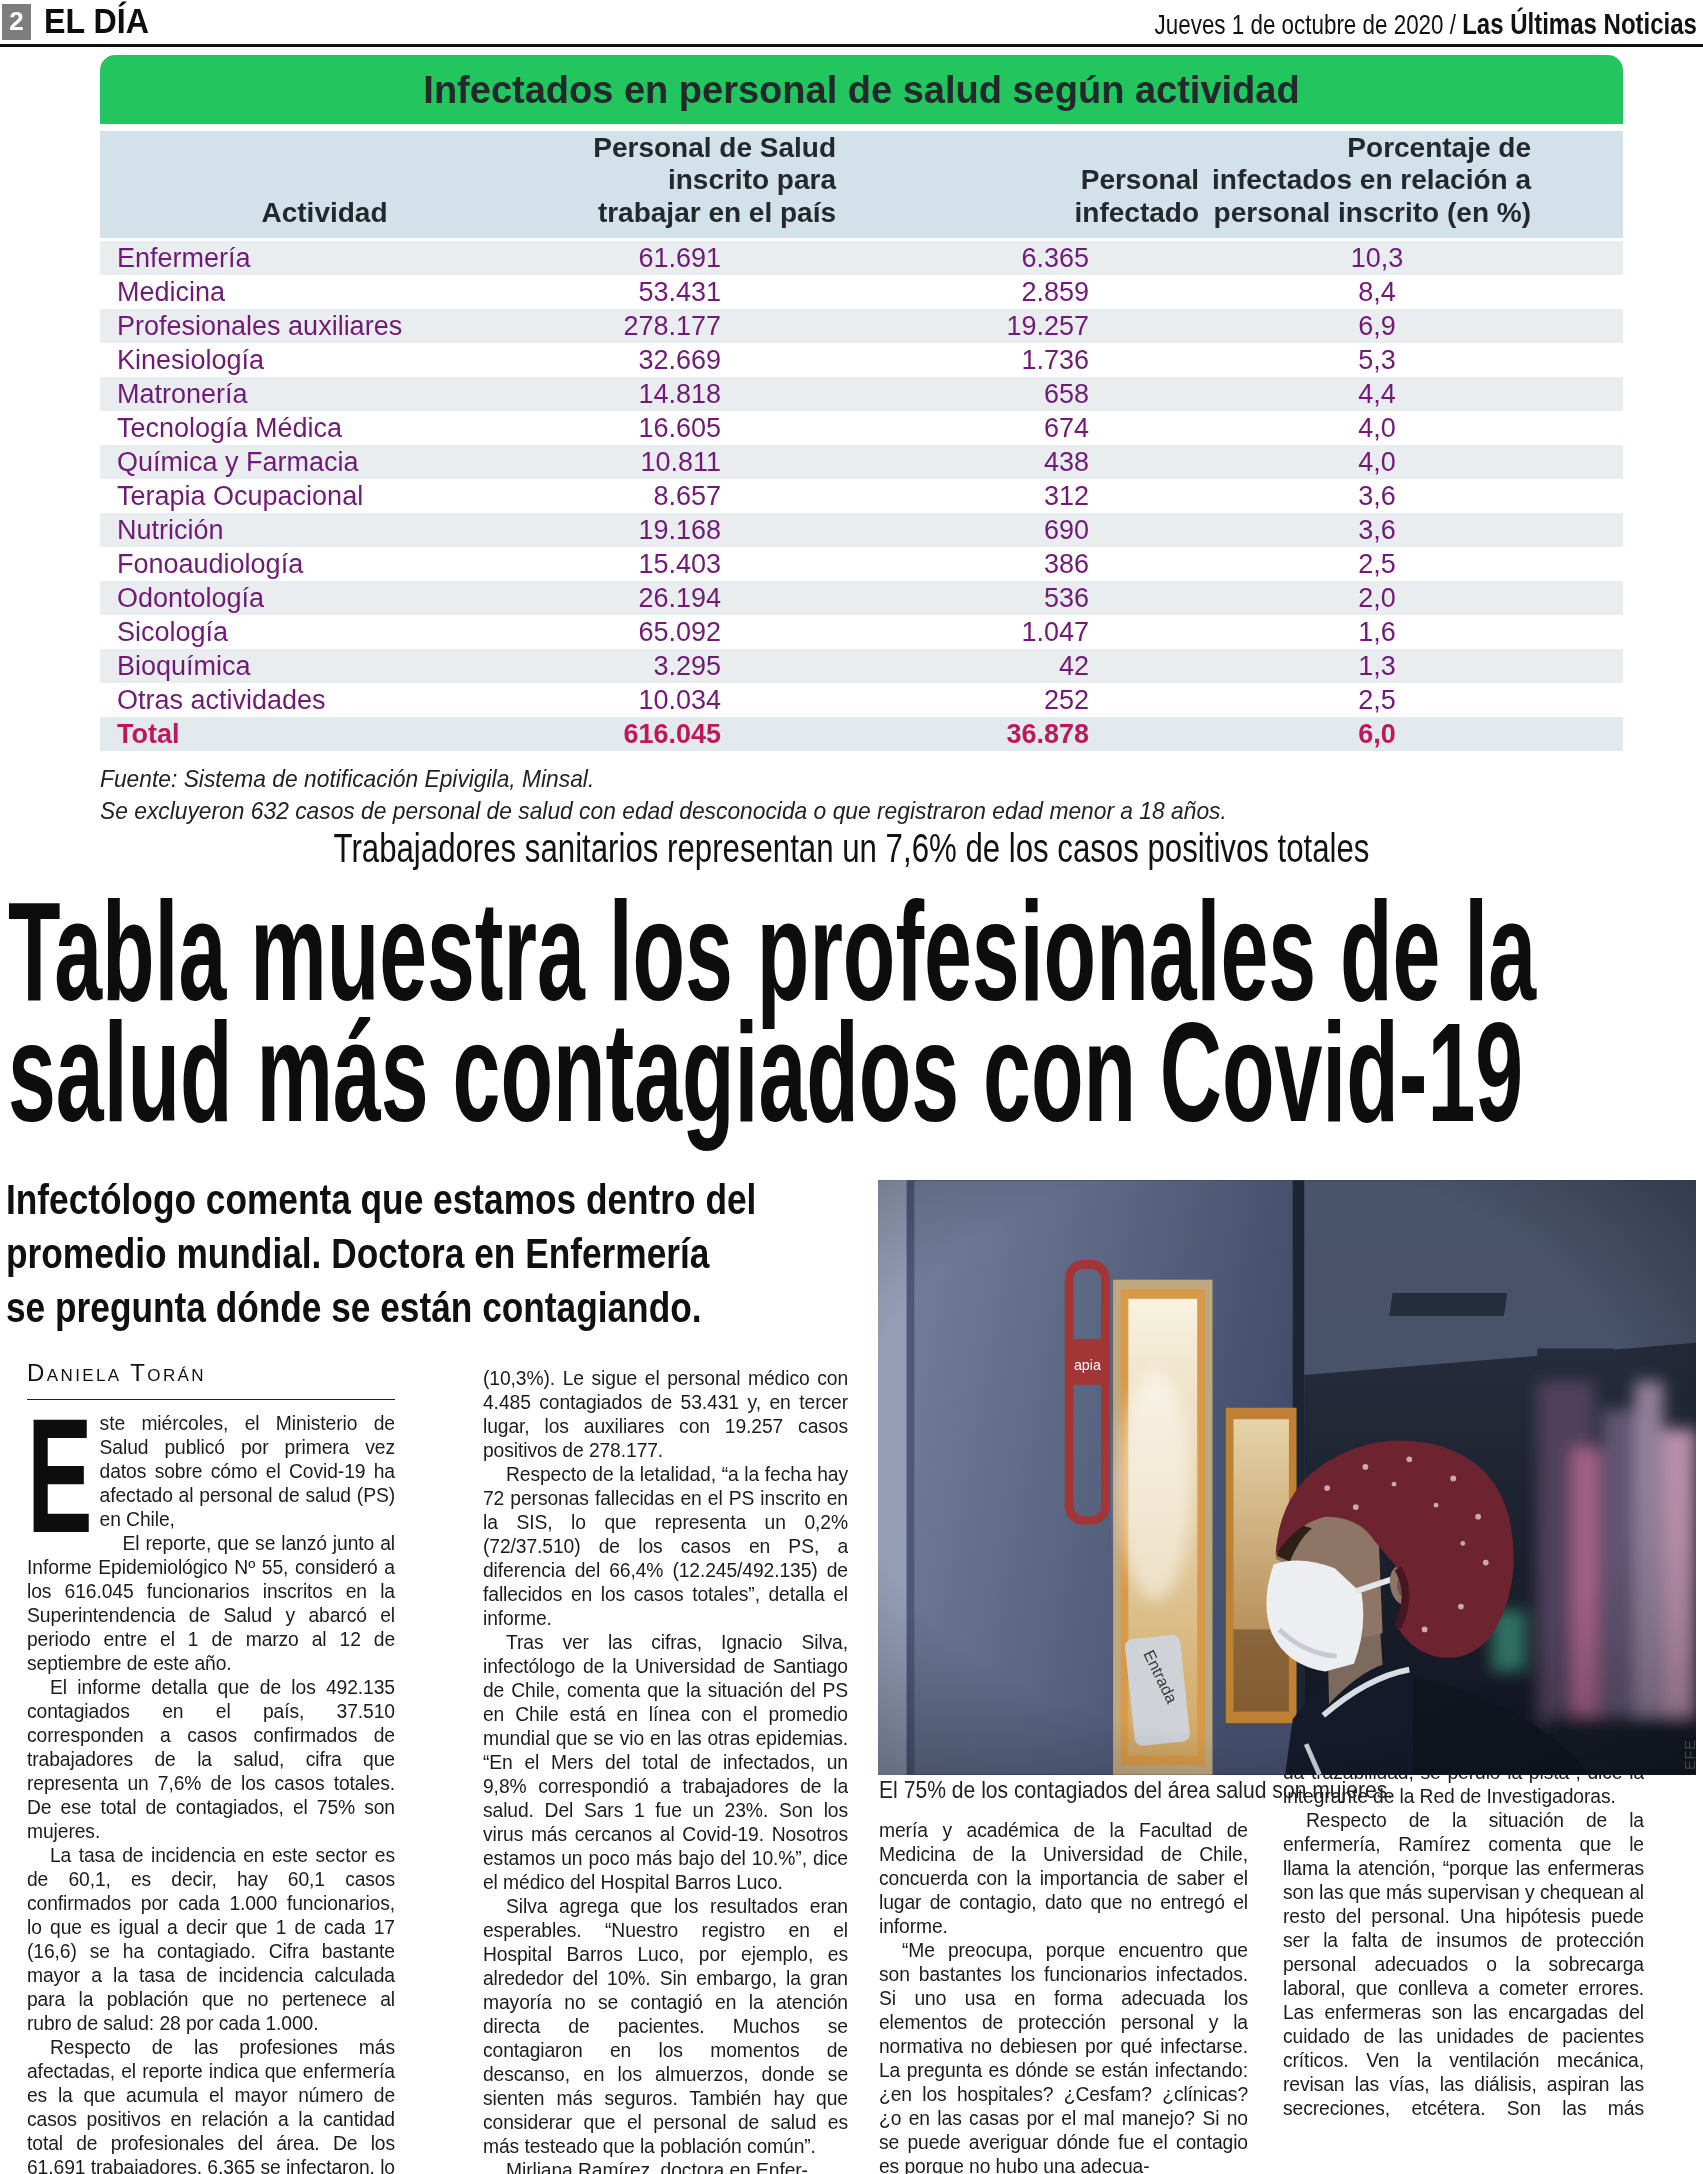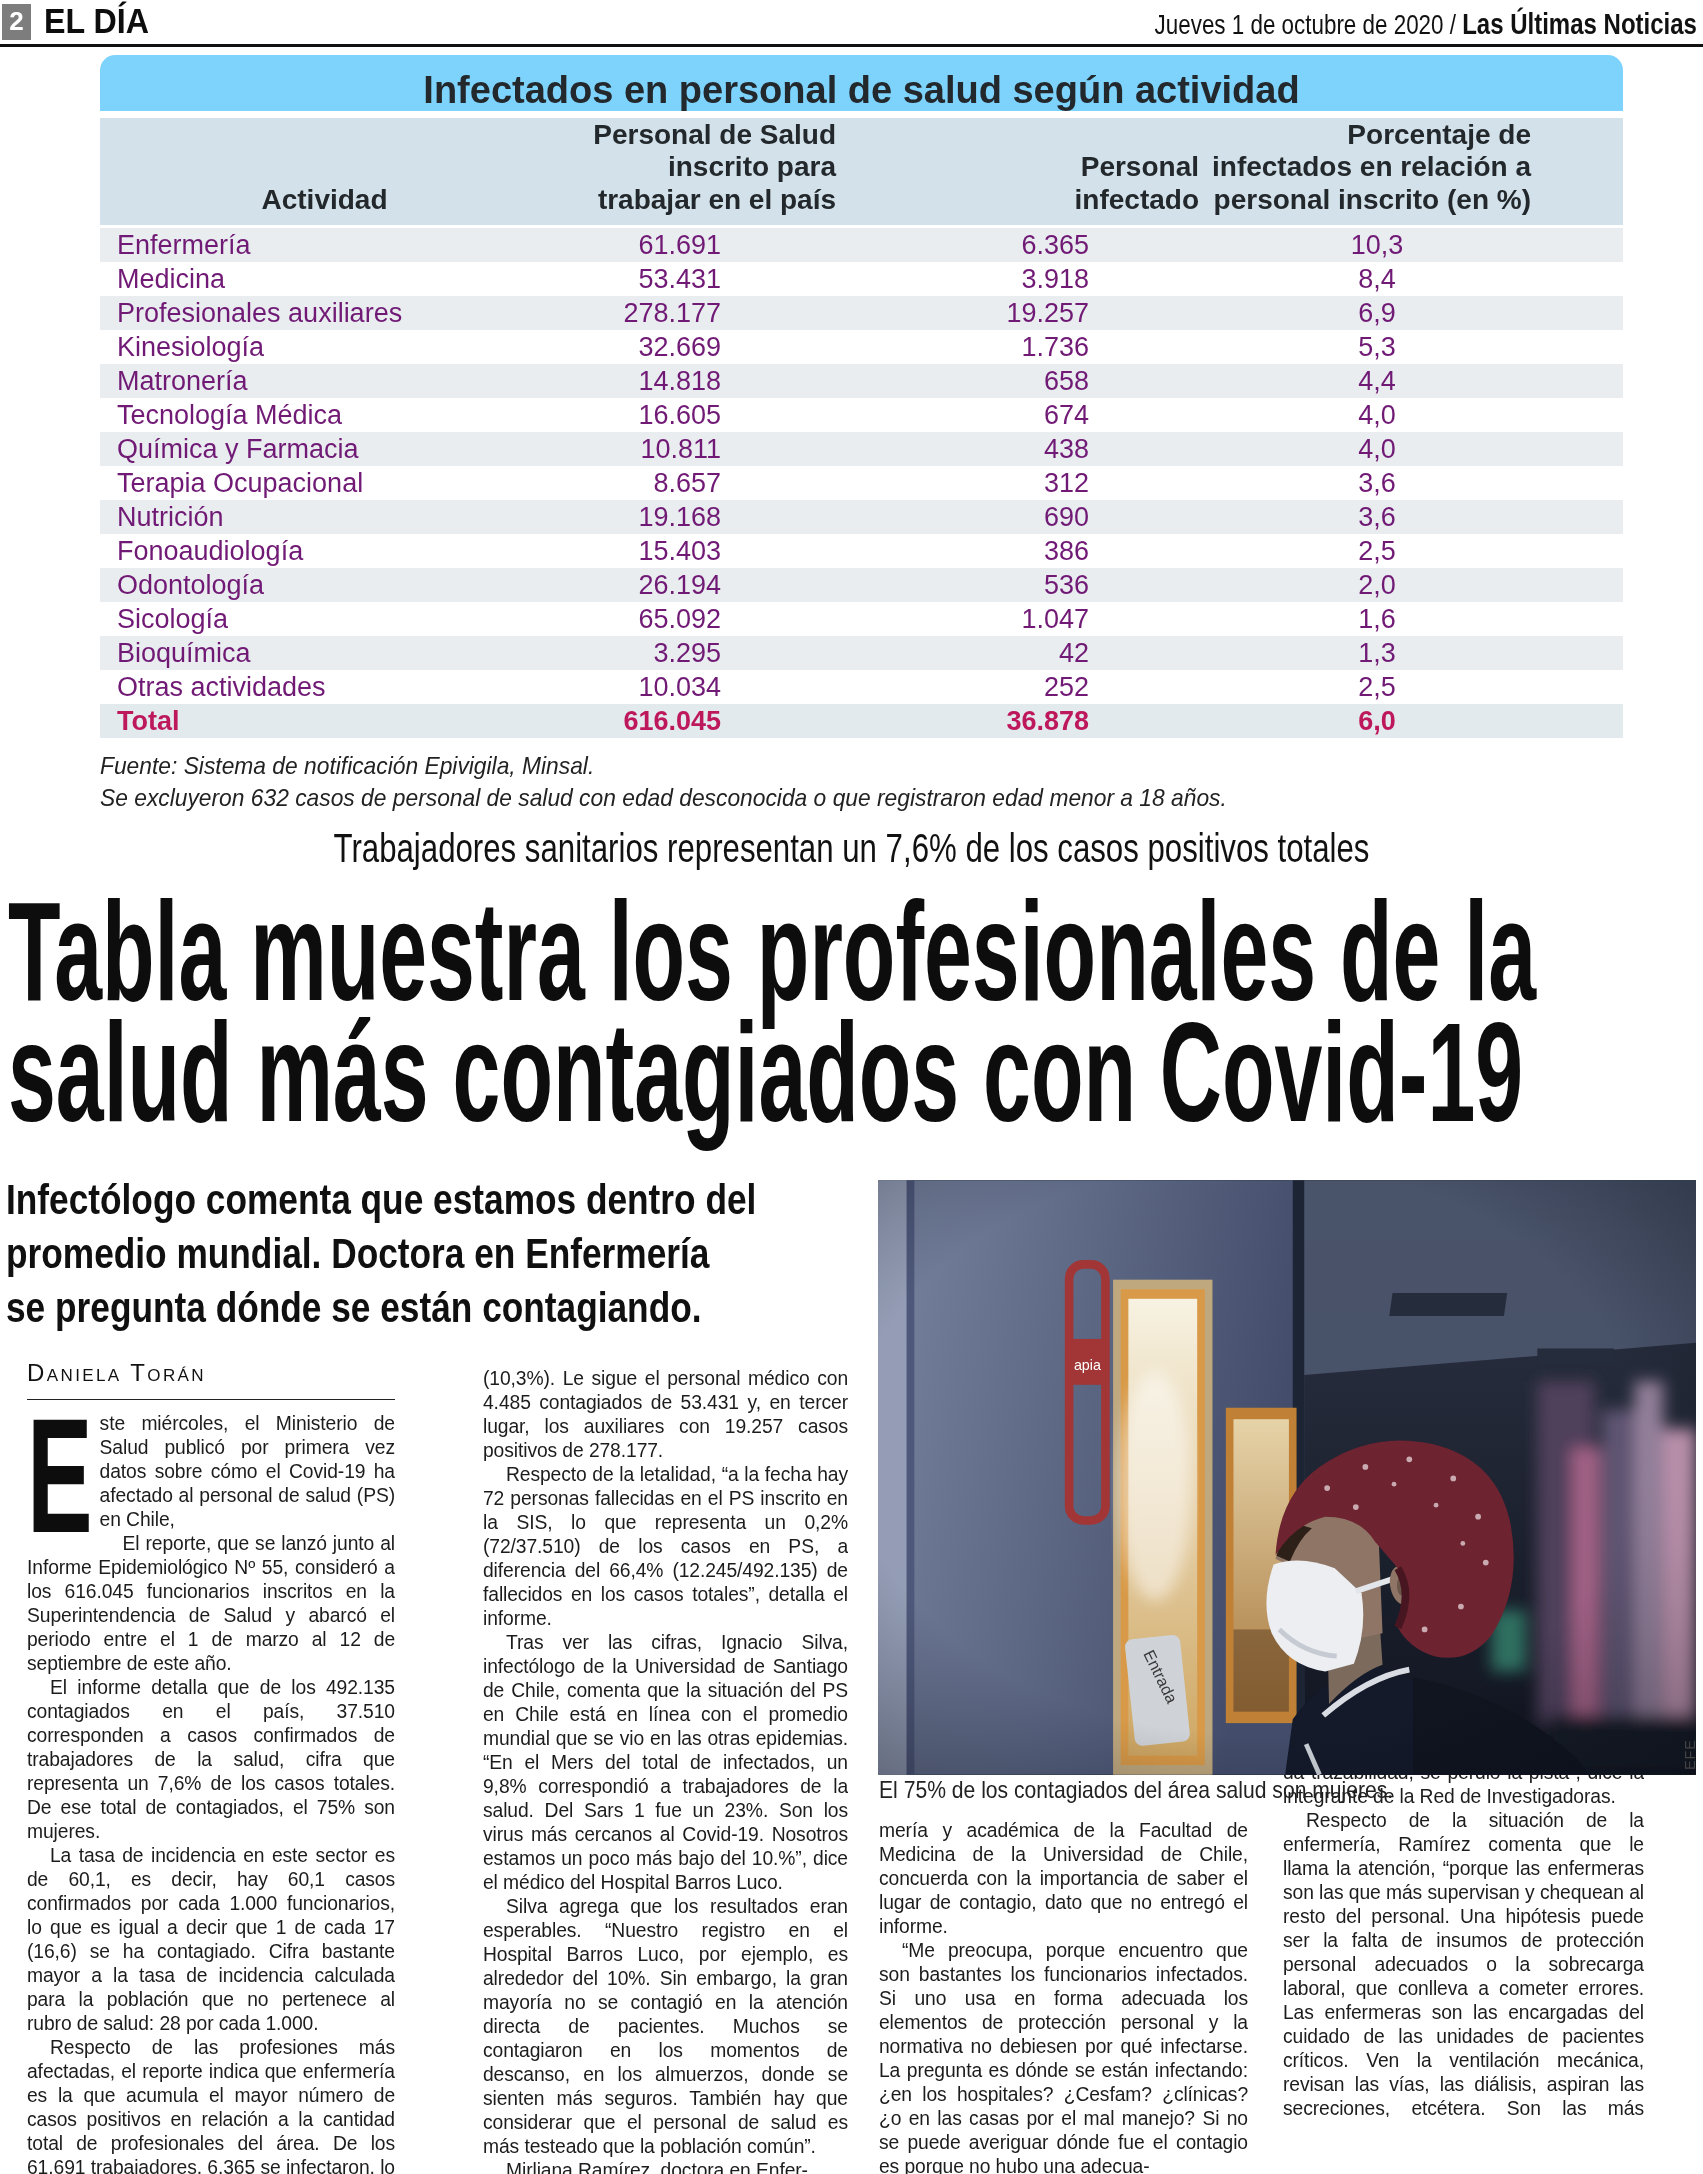--- a/index.html
+++ b/index.html
@@ -11,21 +11,21 @@
   .top{position:absolute;left:0;top:0;width:1703px;height:44px;border-bottom:3.8px solid #111;}
   .pagenum{position:absolute;left:1.9px;top:3.8px;width:29px;height:36px;background:#7d7d7d;color:#fff;
     font-weight:700;font-size:26px;display:flex;align-items:center;justify-content:center;}
   .masthead{position:absolute;left:44px;top:1px;font-size:35px;font-weight:700;letter-spacing:0;
     transform:scaleX(.92);transform-origin:left top;white-space:nowrap;color:#0d0d0d;}
   .dateline{position:absolute;right:5.7px;top:6.7px;font-size:28px;white-space:nowrap;
     transform:scaleX(.8);transform-origin:right top;color:#111;}
   .dateline .paper{font-weight:700;font-size:30px;}
   
   .tablewrap{position:absolute;left:100px;top:55px;width:1523px;}
-  .t-title{height:56px;background:#7dd3fc;border-radius:15.3px 15.3px 0 0;text-align:center;
+  .t-title{height:69px;background:#22c55e;border-radius:15.3px 15.3px 0 0;text-align:center;
     font-weight:700;font-size:38px;line-height:71px;color:#23282c;}
   .t-head{margin-top:6.7px;background:#d3e2ea;display:grid;grid-template-columns:382px 354px 363px 423px;
     height:107px;font-weight:700;font-size:28px;line-height:32.5px;color:#23282c;}
   .t-head > div{align-self:end;text-align:right;padding-bottom:8.6px;white-space:pre-line;}
   .t-head .h0{text-align:center;padding-left:32px;margin-left:35px;}
   .t-head .h1{padding-left:29px;}
   .t-head .h2{padding-left:57px;}
   .t-head .h3{padding-right:91px;}
   .t-body{margin-top:3.8px;}
   .row{display:grid;grid-template-columns:382px 354px 363px 423px;height:34px;line-height:34px;font-size:27px;color:#701a75;}
@@ -88,21 +88,21 @@
   <div class="t-body">
       <div class="row stripe">
         <div class="c0">Enfermería</div>
         <div class="c1">61.691</div>
         <div class="c2">6.365</div>
         <div class="c3">10,3</div>
       </div>
       <div class="row">
         <div class="c0">Medicina</div>
         <div class="c1">53.431</div>
-        <div class="c2">3.918</div>
+        <div class="c2">2.859</div>
         <div class="c3">8,4</div>
       </div>
       <div class="row stripe">
         <div class="c0">Profesionales auxiliares</div>
         <div class="c1">278.177</div>
         <div class="c2">19.257</div>
         <div class="c3">6,9</div>
       </div>
       <div class="row">
         <div class="c0">Kinesiología</div>

